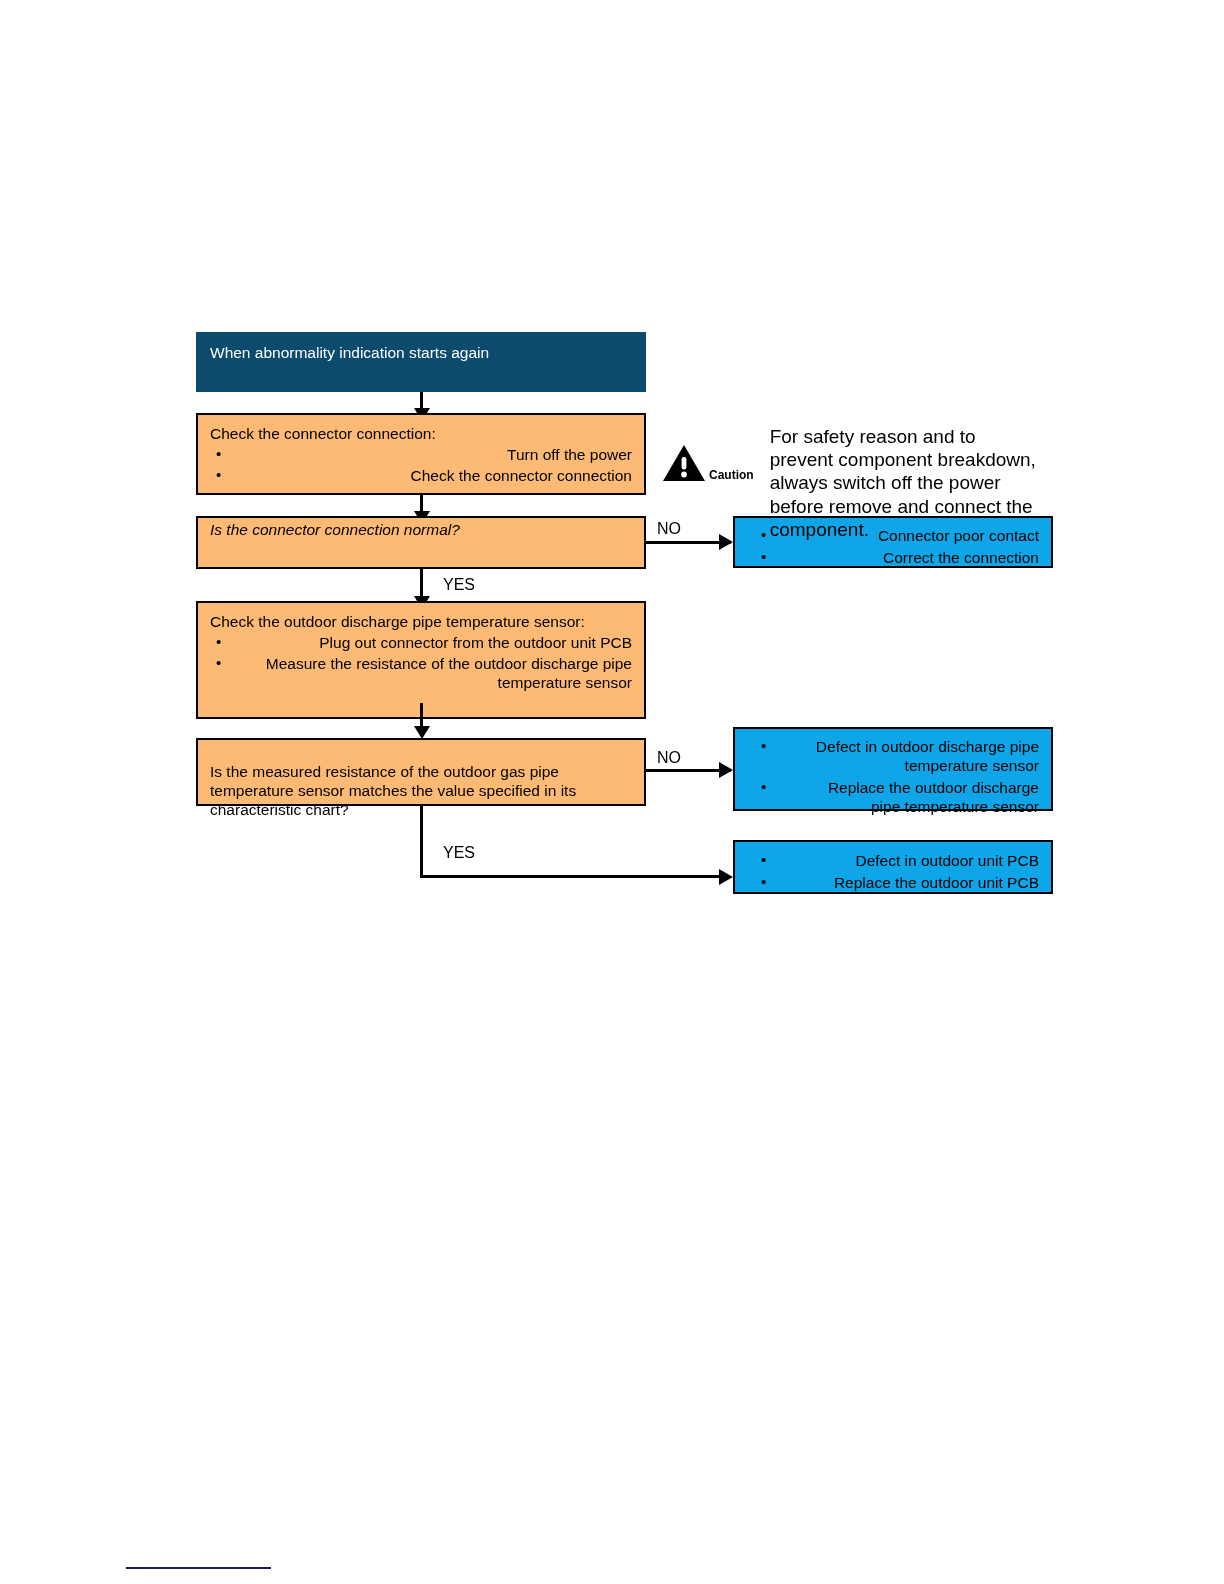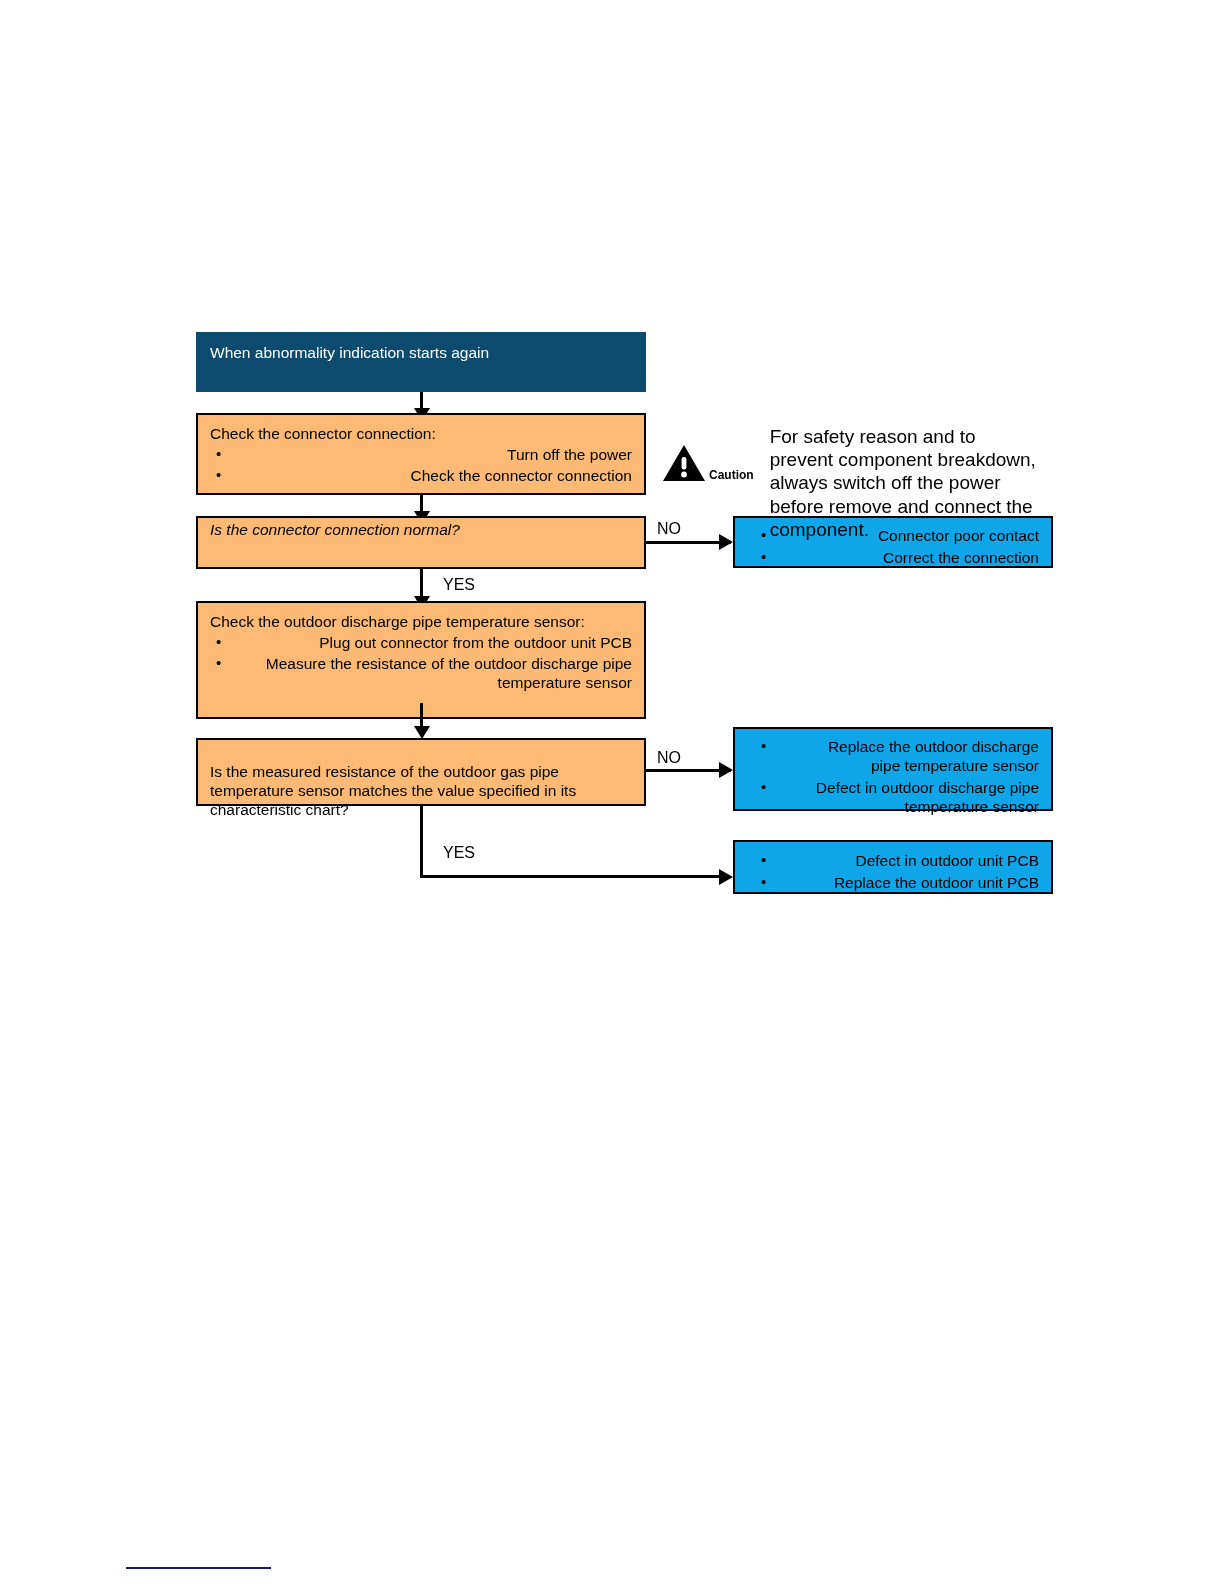--- a/index.html
+++ b/index.html
@@ -202,22 +202,22 @@
     </div>
   </div>
 
   <div class="hline" style="left:646px; top:769px; width:85px;"></div>
   <div class="arrow-right" style="left:719px; top:762px;"></div>
   <div class="edge-label" style="left:657px; top:749px;">NO</div>
 
   <div class="box result" style="left:733px; top:727px; width:320px; height:84px;">
     <div class="box-inner" style="padding-top:6px;">
       <ul class="bullets res">
+        <li>Defect in outdoor discharge pipe temperature sensor</li>
         <li>Replace the outdoor discharge pipe temperature sensor</li>
-        <li>Defect in outdoor discharge pipe temperature sensor</li>
       </ul>
     </div>
   </div>
 
   <div class="vline" style="left:420px; top:806px; height:72px;"></div>
   <div class="hline" style="left:420px; top:875px; width:299px;"></div>
   <div class="arrow-right" style="left:719px; top:869px;"></div>
   <div class="edge-label" style="left:443px; top:844px;">YES</div>
 
   <div class="box result" style="left:733px; top:840px; width:320px; height:54px;">

